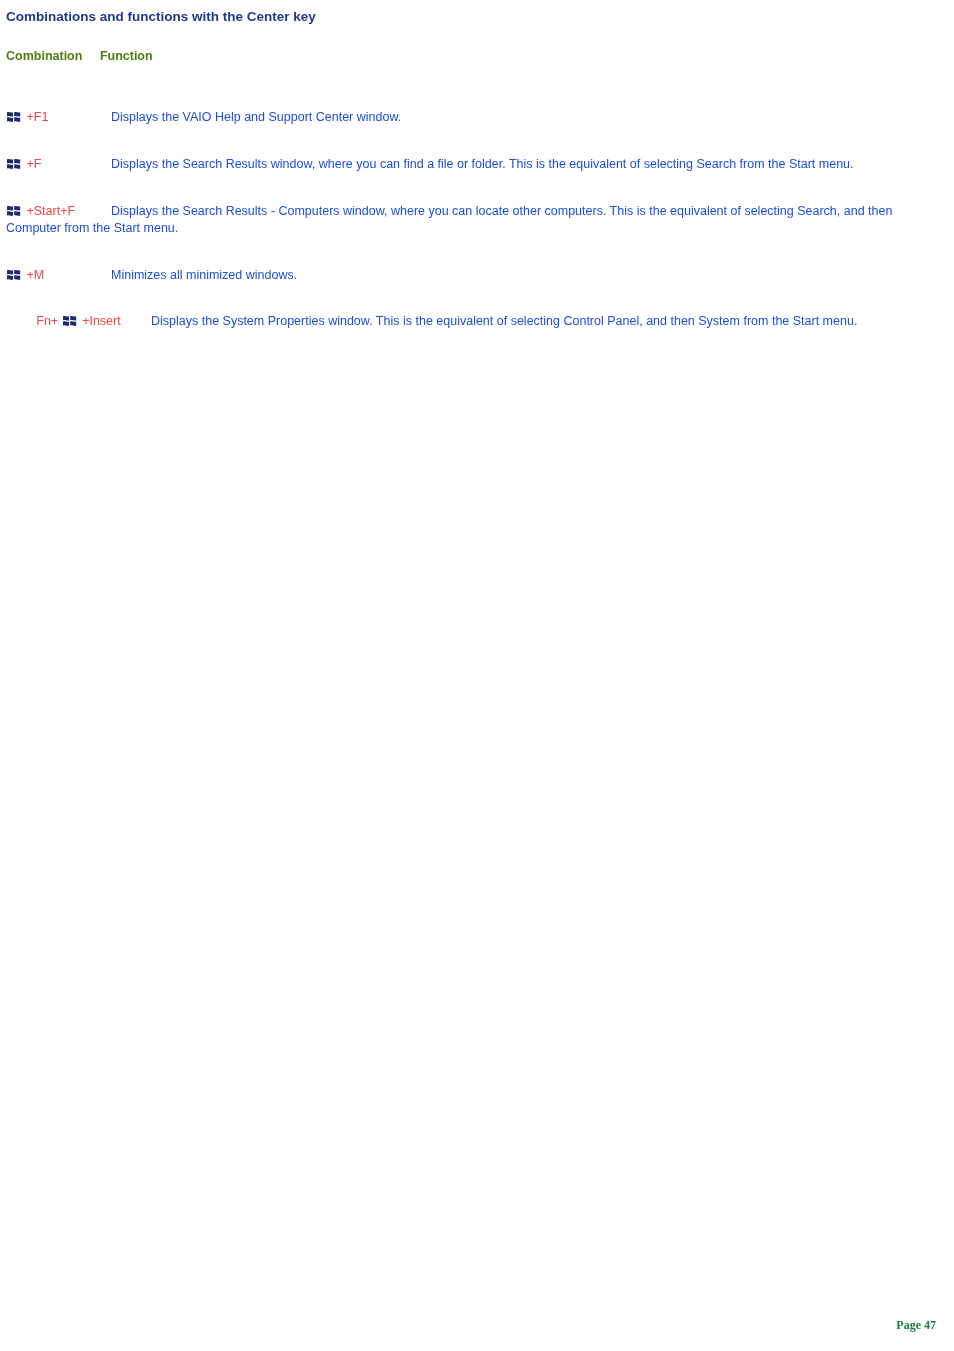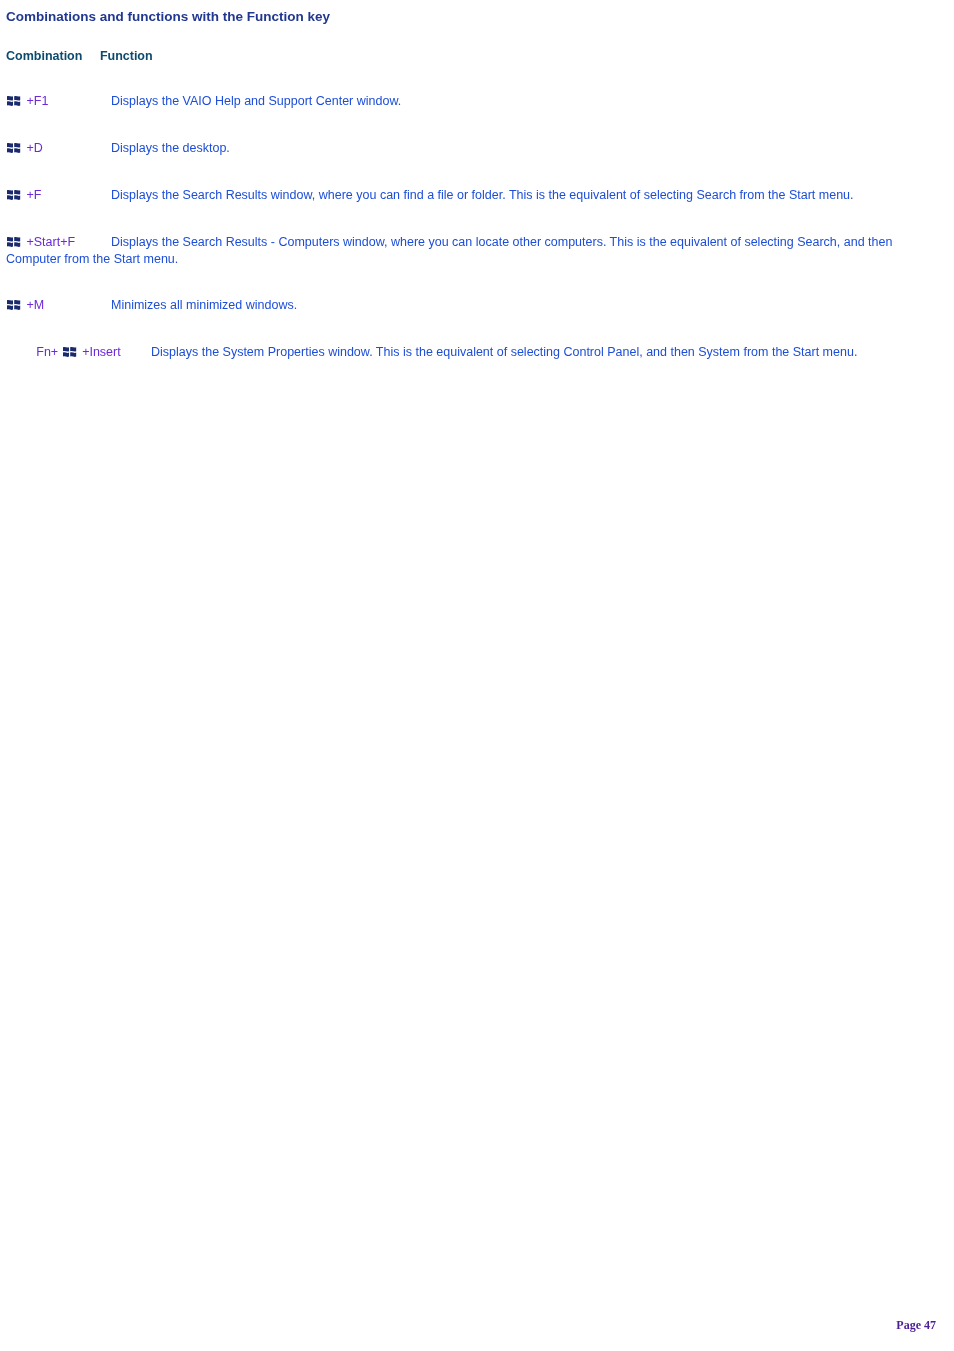--- a/index.html
+++ b/index.html
@@ -19,43 +19,43 @@
     position: relative;
   }
   .title {
     color: #203890;
     font-weight: bold;
     font-size: 13.5px;
     margin: 4px 0 22px 0;
   }
   .headers {
     font-weight: bold;
-    color: #0c4a6e;
-    margin: 0 0 28px 0;
+    color: #4d7c0f;
+    margin: 0 0 44px 0;
     font-size: 12.5px;
   }
   .headers .col-a {
     display: inline-block;
   }
   .headers .col-b {
     display: inline-block;
     margin-left: 14px;
   }
   .row {
     margin: 0 0 30px 0;
     color: #333;
   }
   .row.flow {
     
   }
   .combo {
     display: inline-block;
     min-width: 105px;
     vertical-align: baseline;
-    color: #6d28d9;
+    color: #ef4444;
     white-space: nowrap;
   }
   .combo.wide {
     min-width: 145px;
     text-align: center;
   }
   .func {
     color: #1d4ed8;
   }
   .win-icon {
@@ -63,52 +63,44 @@
     vertical-align: -3px;
     margin-right: 1px;
   }
   .win-icon svg { display: block; }
   .page-num {
     position: absolute;
     right: 18px;
     bottom: 18px;
     font-family: "Times New Roman", Times, serif;
     font-size: 12px;
-    color: #4c1d95;
+    color: #15803d;
   }
   .page-num .pg-label { font-weight: bold; }
   .page-num .pg-no { font-weight: bold; }
 </style>
 </head>
 <body>
 
-<div class="title">Combinations and functions with the Function key</div>
+<div class="title">Combinations and functions with the Center key</div>
 
 <div class="headers">
   <span class="col-a">Combination</span>
   <span class="col-b">Function</span>
 </div>
 
 <div id="rows">
     <div class="row"><span class="combo"><span class="win-icon"><svg width="16" height="14" viewBox="0 0 16 14">
             <g fill="#1a2a6c">
               <path d="M1 2.2 C3 1.2 5 3.2 7 2.2 L7 6.2 C5 7.2 3 5.2 1 6.2 Z"></path>
               <path d="M8.2 2.2 C10.2 1.2 12.2 3.2 14.2 2.2 L14.2 6.2 C12.2 7.2 10.2 5.2 8.2 6.2 Z"></path>
               <path d="M1 7.6 C3 6.6 5 8.6 7 7.6 L7 11.6 C5 12.6 3 10.6 1 11.6 Z"></path>
               <path d="M8.2 7.6 C10.2 6.6 12.2 8.6 14.2 7.6 L14.2 11.6 C12.2 12.6 10.2 10.6 8.2 11.6 Z"></path>
             </g>
           </svg></span><span> +F1</span></span><span class="func">Displays the VAIO Help and Support Center window.</span></div>
-    <div class="row"><span class="combo"><span class="win-icon"><svg width="16" height="14" viewBox="0 0 16 14">
-            <g fill="#1a2a6c">
-              <path d="M1 2.2 C3 1.2 5 3.2 7 2.2 L7 6.2 C5 7.2 3 5.2 1 6.2 Z"></path>
-              <path d="M8.2 2.2 C10.2 1.2 12.2 3.2 14.2 2.2 L14.2 6.2 C12.2 7.2 10.2 5.2 8.2 6.2 Z"></path>
-              <path d="M1 7.6 C3 6.6 5 8.6 7 7.6 L7 11.6 C5 12.6 3 10.6 1 11.6 Z"></path>
-              <path d="M8.2 7.6 C10.2 6.6 12.2 8.6 14.2 7.6 L14.2 11.6 C12.2 12.6 10.2 10.6 8.2 11.6 Z"></path>
-            </g>
-          </svg></span><span> +D</span></span><span class="func">Displays the desktop.</span></div>
     <div class="row flow"><span class="combo"><span class="win-icon"><svg width="16" height="14" viewBox="0 0 16 14">
             <g fill="#1a2a6c">
               <path d="M1 2.2 C3 1.2 5 3.2 7 2.2 L7 6.2 C5 7.2 3 5.2 1 6.2 Z"></path>
               <path d="M8.2 2.2 C10.2 1.2 12.2 3.2 14.2 2.2 L14.2 6.2 C12.2 7.2 10.2 5.2 8.2 6.2 Z"></path>
               <path d="M1 7.6 C3 6.6 5 8.6 7 7.6 L7 11.6 C5 12.6 3 10.6 1 11.6 Z"></path>
               <path d="M8.2 7.6 C10.2 6.6 12.2 8.6 14.2 7.6 L14.2 11.6 C12.2 12.6 10.2 10.6 8.2 11.6 Z"></path>
             </g>
           </svg></span><span> +F</span></span><span class="func">Displays the Search Results window, where you can find a file or folder. This is the equivalent of selecting Search from the Start menu.</span></div>
     <div class="row flow"><span class="combo"><span class="win-icon"><svg width="16" height="14" viewBox="0 0 16 14">
             <g fill="#1a2a6c">

